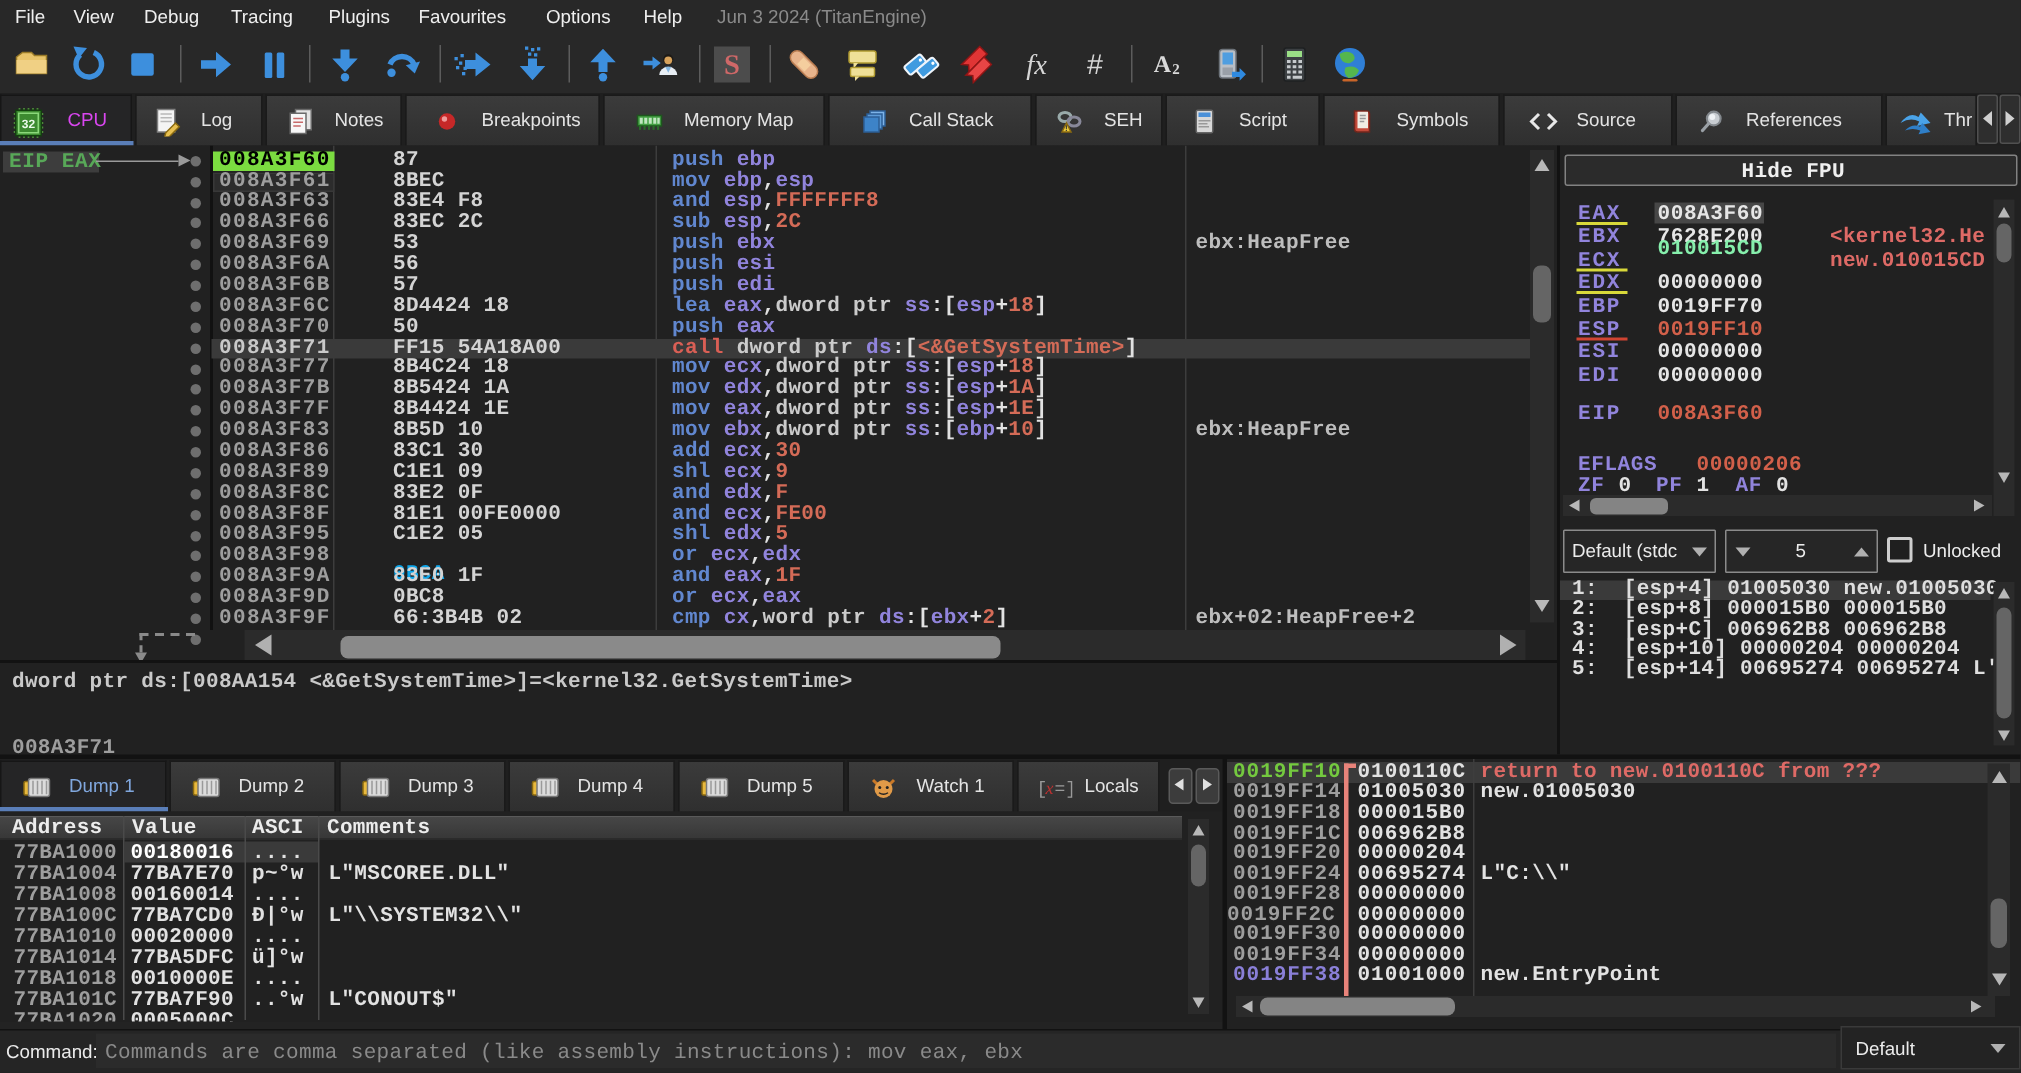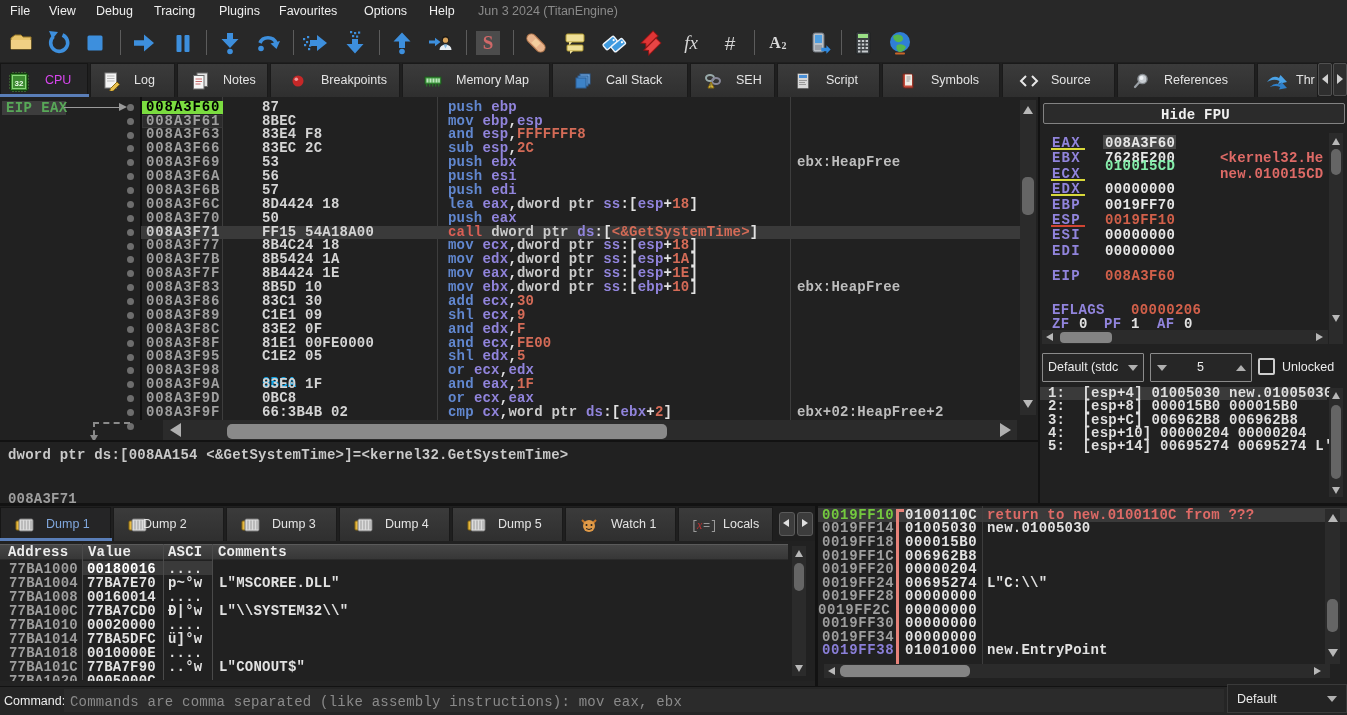--- a/index.html
+++ b/index.html
@@ -505,21 +505,21 @@
 <div class="tabt" style="left:45px;color:#80a7dd">Dump 1</div>
       </div>
 <div class="tab" style="left:113px;width:111px">
 <div class="tabico" style="left:14px;top:10px"><svg width="20" height="16" viewBox="0 0 20 16">
             <rect x="1" y="3" width="4" height="9" rx="1" fill="#e8b93e" stroke="#8a6a10"></rect>
             <rect x="4" y="1" width="14" height="12" rx="1.5" fill="#dcdcdc" stroke="#777"></rect>
             <g stroke="#9a9a9a">
               <path d="M7 2.5v9M10 2.5v9M13 2.5v9M16 2.5v9"></path>
             </g>
           </svg></div>
-<div class="tabt" style="left:29px;">Dump 2</div>
+<div class="tabt" style="left:45px;">Dump 2</div>
       </div>
 <div class="tab" style="left:226px;width:111px">
 <div class="tabico" style="left:14px;top:10px"><svg width="20" height="16" viewBox="0 0 20 16">
             <rect x="1" y="3" width="4" height="9" rx="1" fill="#e8b93e" stroke="#8a6a10"></rect>
             <rect x="4" y="1" width="14" height="12" rx="1.5" fill="#dcdcdc" stroke="#777"></rect>
             <g stroke="#9a9a9a">
               <path d="M7 2.5v9M10 2.5v9M13 2.5v9M16 2.5v9"></path>
             </g>
           </svg></div>
 <div class="tabt" style="left:45px;">Dump 3</div>

